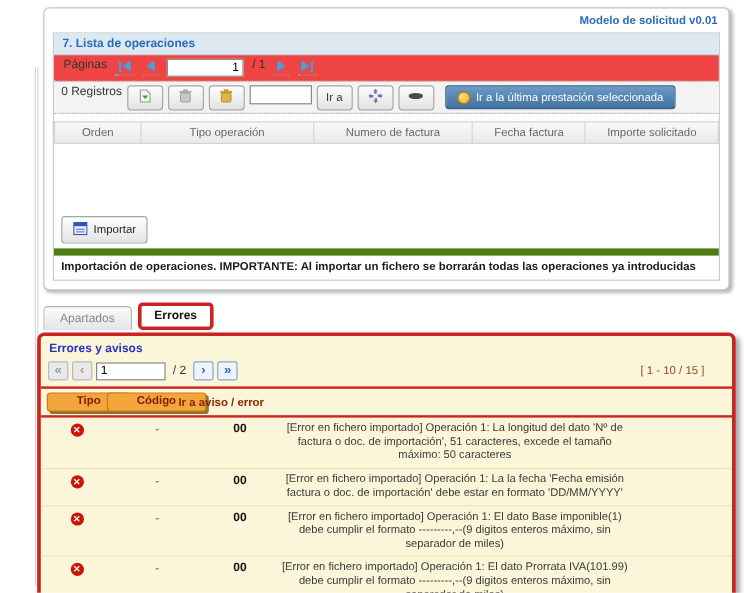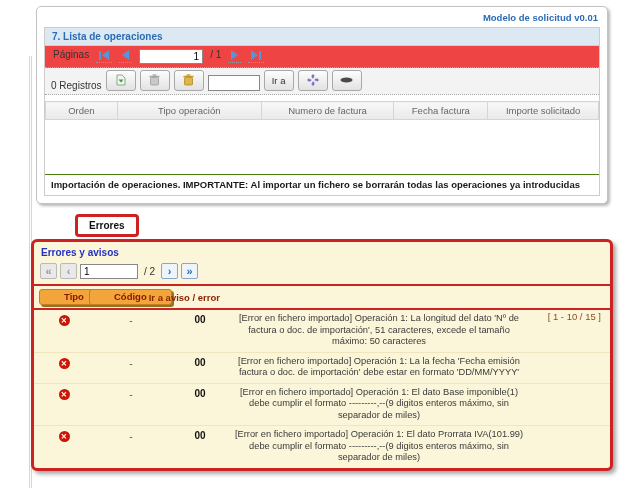--- a/index.html
+++ b/index.html
@@ -27,64 +27,64 @@
   .pages-bar { display:flex; align-items:flex-start; gap:7px; background:#ef4444;
     border-bottom:1px dotted #aaa; padding:3px 8px; height:22px; }
   .nav-btn { display:inline-flex; align-items:center; gap:1px; padding:1px 3px 2px;
     border-bottom:1px dotted #999; cursor:pointer; }
   .tri-l { width:0; height:0; border-top:5px solid transparent; border-bottom:5px solid transparent; border-right:7px solid #5596d4; }
   .tri-r { width:0; height:0; border-top:5px solid transparent; border-bottom:5px solid transparent; border-left:7px solid #5596d4; }
   .vbar { width:2px; height:9px; background:#5596d4; }
   .pg-input { width:64px; height:15px; border:1px solid #888; font-size:10px;
     font-family:"Liberation Sans",sans-serif; text-align:right; padding:0 3px; }
 
-  .toolbar { display:flex; align-items:flex-end; gap:4px; background:#f3f3f3;
+  .toolbar { display:flex; align-items:flex-start; gap:4px; background:#f3f3f3;
     border-bottom:1px dotted #aaa; padding:3px 6px; height:27px; }
   .tb-btn { height:21px; min-width:30px; display:inline-flex; align-items:center; justify-content:center;
     border:1px solid #a8a8a8; border-radius:3px; background:linear-gradient(#fdfdfd,#e2e2e2); cursor:pointer; }
   .tb-btn.text { font-size:9.5px; padding:0 7px; color:#333; font-weight:normal; }
   .goto-input { width:52px; height:16px; border:1px solid #888; font-family:"Liberation Sans",sans-serif; }
   .blue-btn { height:20px; display:inline-flex; align-items:center; gap:5px;
     background:linear-gradient(#6b9bc6,#41729f); border:1px solid #35618c; border-radius:3px;
     color:#fff; font-size:9.5px; padding:0 9px; margin-left:5px; cursor:pointer; white-space:nowrap; }
   .coin { width:11px; height:11px; border-radius:50%; flex:0 0 auto;
     background:radial-gradient(circle at 35% 35%, #ffe27a, #e8a820); border:1px solid #b07c10; }
 
   .ops-table { width:100%; border-collapse:collapse; margin-top:6px; table-layout:fixed; }
   .ops-table th { background:linear-gradient(#f8f8f8,#e9e9e9); border:1px solid #d5d5d5;
     color:#666; font-weight:normal; font-size:9.5px; padding:3px 2px; }
   .empty-body { height:54px; }
 
   .importar-row { padding:6px 6px 4px; }
   .importar-btn { display:inline-flex; align-items:center; gap:5px; height:23px; padding:0 9px;
     border:1px solid #a8a8a8; border-radius:3px; background:linear-gradient(#fff,#e2e2e2);
     font-size:9.5px; color:#222; cursor:pointer; }
-  .note { border-top:1px solid #4d7c0f; padding:4px 6px 5px; font-weight:bold; font-size:9.5px; color:#1a1a1a; }
+  .note { border-top:6px solid #4d7c0f; padding:4px 6px 5px; font-weight:bold; font-size:9.5px; color:#1a1a1a; }
 
   
   .tabbar { display:flex; gap:5px; margin-top:9px; align-items:flex-end; height:24px; }
   .tab { padding:4px 13px; border:1px solid #b5b5b5; border-bottom:none; border-radius:4px 4px 0 0;
     background:linear-gradient(#fafafa,#e6e6e6); color:#888; font-size:10px; cursor:pointer; }
   .tab.active { background:#fff; color:#111; font-weight:bold;
-    border:3px solid #cc2222; border-radius:4px; padding:3px 11px;margin-left:39px; }
+    border:3px solid #cc2222; border-radius:4px; padding:3px 11px; }
 
   
   .errors-panel { margin-top:2px; margin-left:-5px; width:582px;
     border:3px solid #cc2222; border-radius:6px; background:#fbf6d9;
     box-shadow:3px 3px 4px rgba(0,0,0,.35); }
   .ep-title { color:#2530c0; font-weight:bold; font-size:10px; padding:5px 7px 2px; }
   .ep-pag { display:flex; align-items:center; gap:3px; padding:3px 6px 5px; position:relative; }
   .chev-btn { width:17px; height:16px; display:inline-flex; align-items:center; justify-content:center;
     border:1px solid #b9b9b9; border-radius:2px; background:#e9e9e9; color:#999;
     font-size:11px; font-weight:bold; cursor:pointer; line-height:1; }
   .chev-btn.enabled { background:#eef4fb; border-color:#89a6c6; color:#2a6cb5; }
   .ep-input { width:58px; height:15px; border:1px solid #888; font-size:10px; padding:0 3px;
     font-family:"Liberation Sans",sans-serif; }
   .ep-suffix { margin:0 3px; color:#333; }
-  .ep-range { position:absolute; right:9px; top:6px; color:#96491d; font-size:9.5px;margin-top:45px; }
+  .ep-range { position:absolute; right:23px; top:6px; color:#96491d; font-size:9.5px; }
 
   .ep-header { display:flex; align-items:center; border-top:2px solid #cc2222; border-bottom:2px solid #cc2222;
     padding:3px 5px; }
   .badge { display:inline-block; background:#f2a53b; border:1px solid #c67f1f; border-radius:3px;
     box-shadow:2px 2px 0 #8d742c; color:#8b1500; font-weight:bold; font-size:9.5px; padding:1px 24px 2px; }
   .c-tipo  { width:50px; text-align:center; flex:0 0 auto; }
   .c-linea { width:84px; text-align:center; flex:0 0 auto; }
   .c-cod   { width:54px; text-align:center; flex:0 0 auto; }
   .c-desc  { flex:1 1 auto; padding-left:4px; }
   .c-goto  { width:78px; text-align:right; flex:0 0 auto; color:#8b2500; font-weight:bold;
@@ -157,20 +157,24 @@
           <span class="tb-btn text">Ir a</span>
           <span class="tb-btn">
             <span><svg width="12" height="12" viewBox="0 0 12 12">
                   <path d="M6 0l2 2.2H6.8v2H4.8v-2H4zM6 12l-2-2.2h1.2v-2h2v2H8zM0 6l2.2-2v1.2h2v2h-2V8zM12 6l-2.2 2V6.8h-2v-2h2V4z" fill="#7a6fc0"></path>
                 </svg></span>
           </span>
           <span class="tb-btn">
             <span><svg width="13" height="8" viewBox="0 0 13 8">
                   <ellipse cx="6.5" cy="4" rx="6" ry="2.6" fill="#4a4a4a"></ellipse>
                 </svg></span>
+          </span>
+          <span class="blue-btn">
+            <span class="coin"></span>
+            <span>Ir a la última prestación seleccionada</span>
           </span>
         </div>
 
         <table class="ops-table">
           <colgroup>
             <col style="width:13%">
               <col style="width:26%">
               <col style="width:24%">
               <col style="width:17%">
               <col style="width:20%">
@@ -180,25 +184,37 @@
               <th>Orden</th>
               <th>Tipo operación</th>
               <th>Numero de factura</th>
               <th>Fecha factura</th>
               <th>Importe solicitado</th>
             </tr>
           </thead>
         </table>
         <div class="empty-body"></div>
 
+        <div class="importar-row">
+          <span class="importar-btn">
+            <span><svg width="12" height="11" viewBox="0 0 12 11">
+                  <rect x="0.5" y="0.5" width="11" height="10" fill="#e8eefc" stroke="#3355bb" stroke-width="1"></rect>
+                  <rect x="0.5" y="0.5" width="11" height="3" fill="#3355bb"></rect>
+                  <rect x="2.5" y="5.5" width="7" height="1.2" fill="#7b90d8"></rect>
+                  <rect x="2.5" y="7.6" width="7" height="1.2" fill="#7b90d8"></rect>
+                </svg></span>
+            <span>Importar</span>
+          </span>
+        </div>
         <div class="note">Importación de operaciones. IMPORTANTE: Al importar un fichero se borrarán todas las operaciones ya introducidas</div>
       </div>
     </div>
 
     <div class="tabbar">
+      <div class="tab">Apartados</div>
       <div class="tab active">Errores</div>
     </div>
 
     <div class="errors-panel">
       <div class="ep-title">Errores y avisos</div>
 
       <div class="ep-pag">
         <span class="chev-btn">«</span>
         <span class="chev-btn">‹</span>
         <input class="ep-input" value="1" style="">

